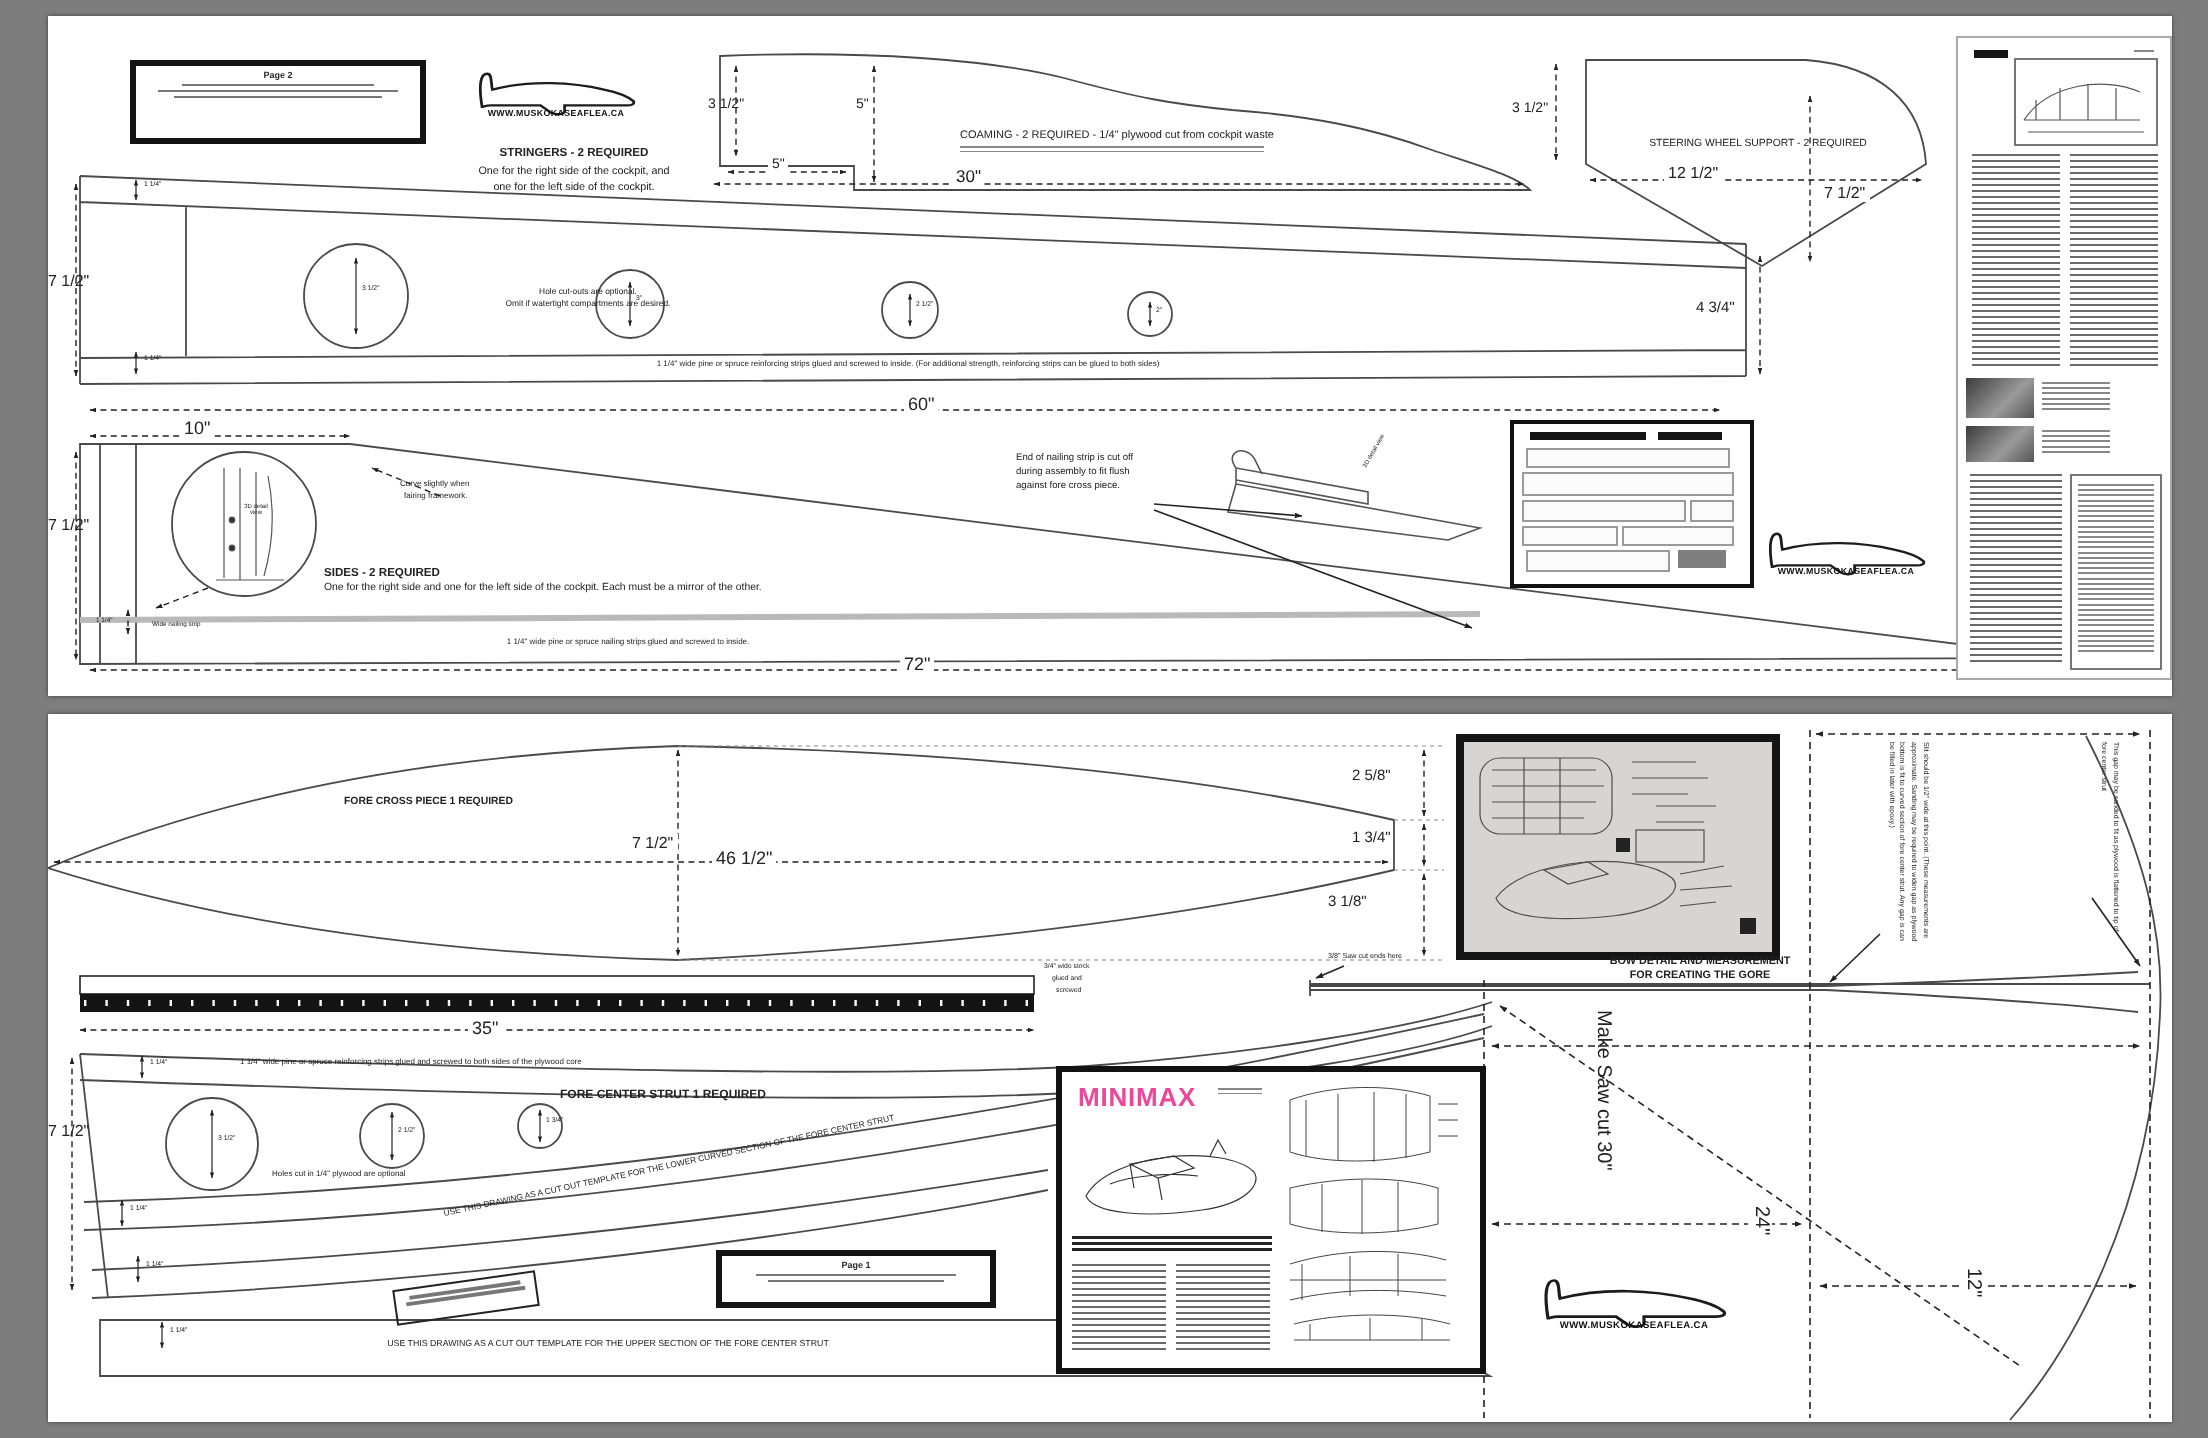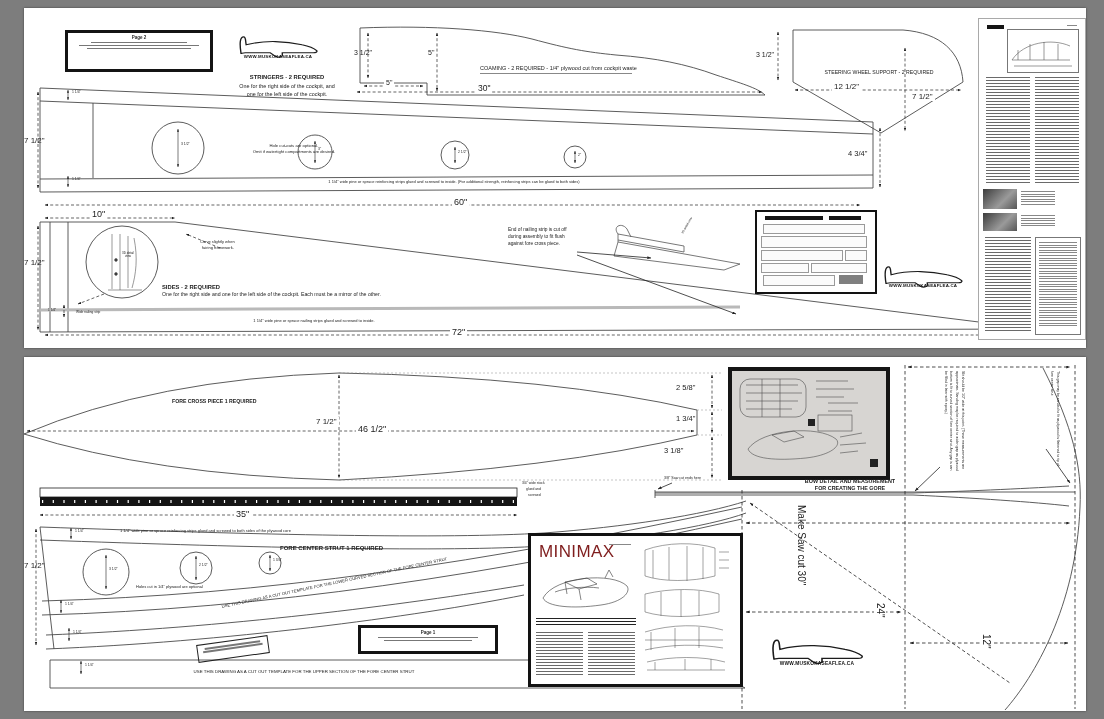--- a/index.html
+++ b/index.html
@@ -304,21 +304,21 @@
       <div class="fline" style="width:60px;"></div>
     </div>
 
     <div class="pagebox" style="left:334px;top:268px;width:134px;height:21px;">
       <div class="pt">Page 1</div>
       <div class="fline" style="width:100px"></div>
       <div class="fline" style="width:88px"></div>
     </div>
 
     <div style="position:absolute;left:504px;top:176px;width:209px;height:148px;border:3px solid #121212;background:#fff;">
-      <div class="lbl" style="left:8px;top:6px;font-size:17px;font-weight:400;letter-spacing:.4px;color:#7f1d1d;">MINIMAX</div>
+      <div class="lbl" style="left:8px;top:6px;font-size:13px;font-weight:700;letter-spacing:.4px;color:#ec4899;">MINIMAX</div>
       <div class="ftxt2" style="position:absolute;left:78px;top:8px;width:22px;height:3px;"></div>
       <svg style="position:absolute;left:4px;top:22px;" width="102" height="58" viewBox="0 0 102 58">
         <g stroke="#333" stroke-width="0.6" fill="none">
           <path d="M8,40 C20,18 78,14 92,28 C96,34 88,44 66,47 C38,51 12,49 8,40 Z"></path>
           <path d="M30,24 L52,20 L62,26 L44,31 Z M44,31 L46,42 M30,24 L32,36 M20,34 C30,30 50,28 64,30"></path>
           <path d="M70,20 L74,12 L78,19"></path>
         </g>
       </svg>
       <div style="position:absolute;left:5px;top:82px;width:100px;height:9px;background:repeating-linear-gradient(to bottom,#222 0 1.4px,transparent 1.4px 3px);"></div>
       <div class="ftxt" style="position:absolute;left:5px;top:96px;width:47px;height:44px;"></div>

